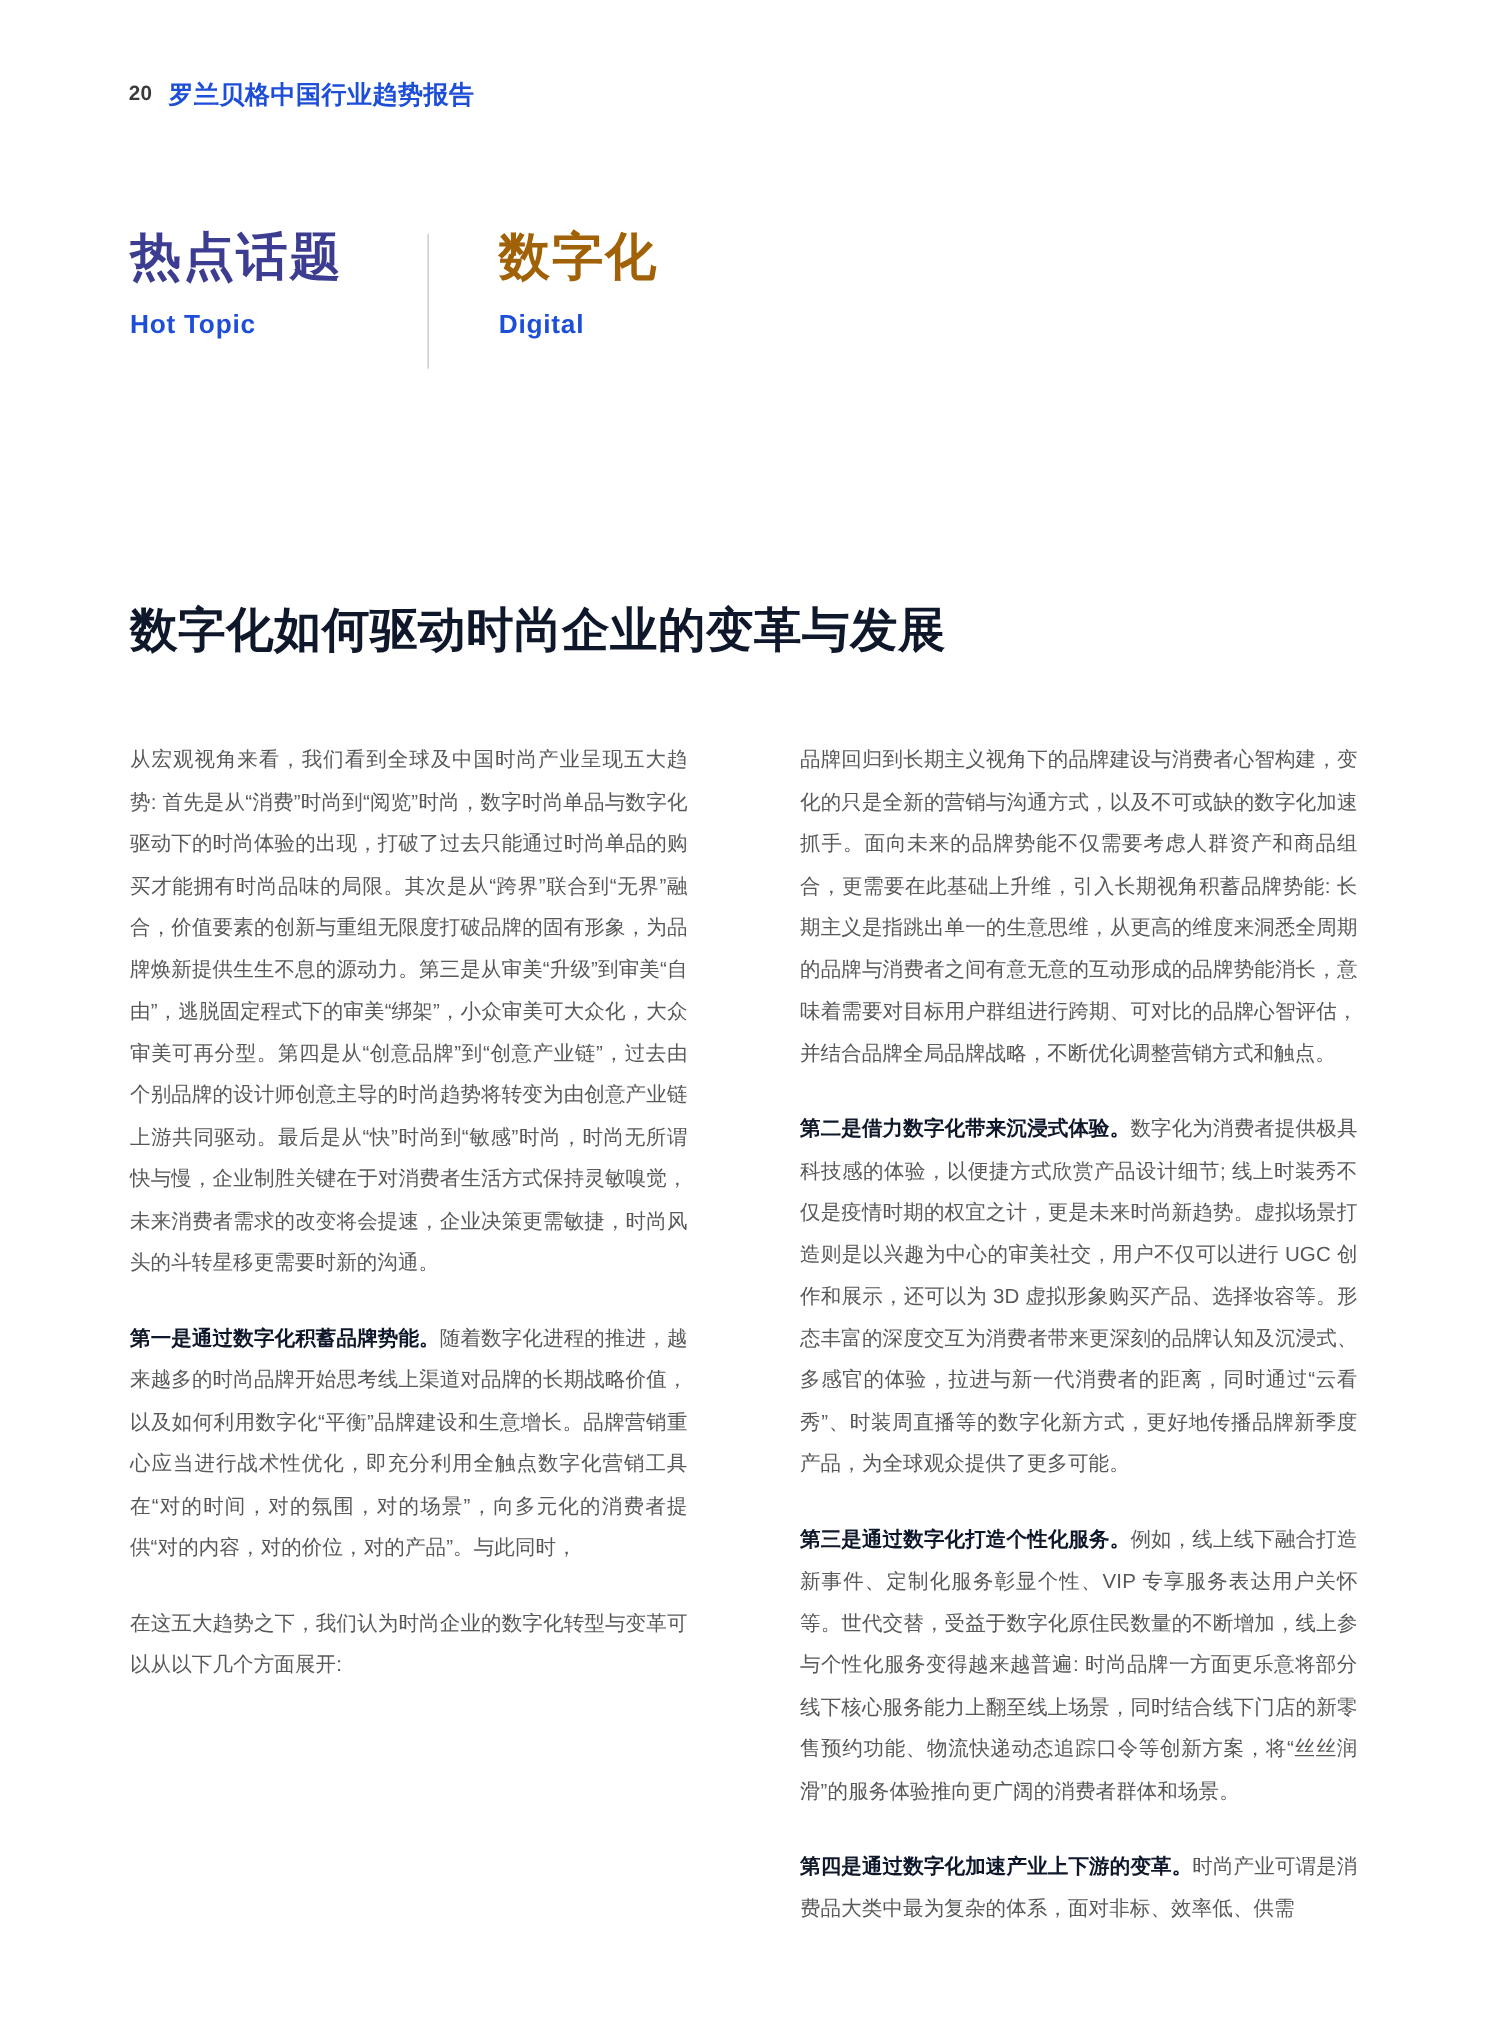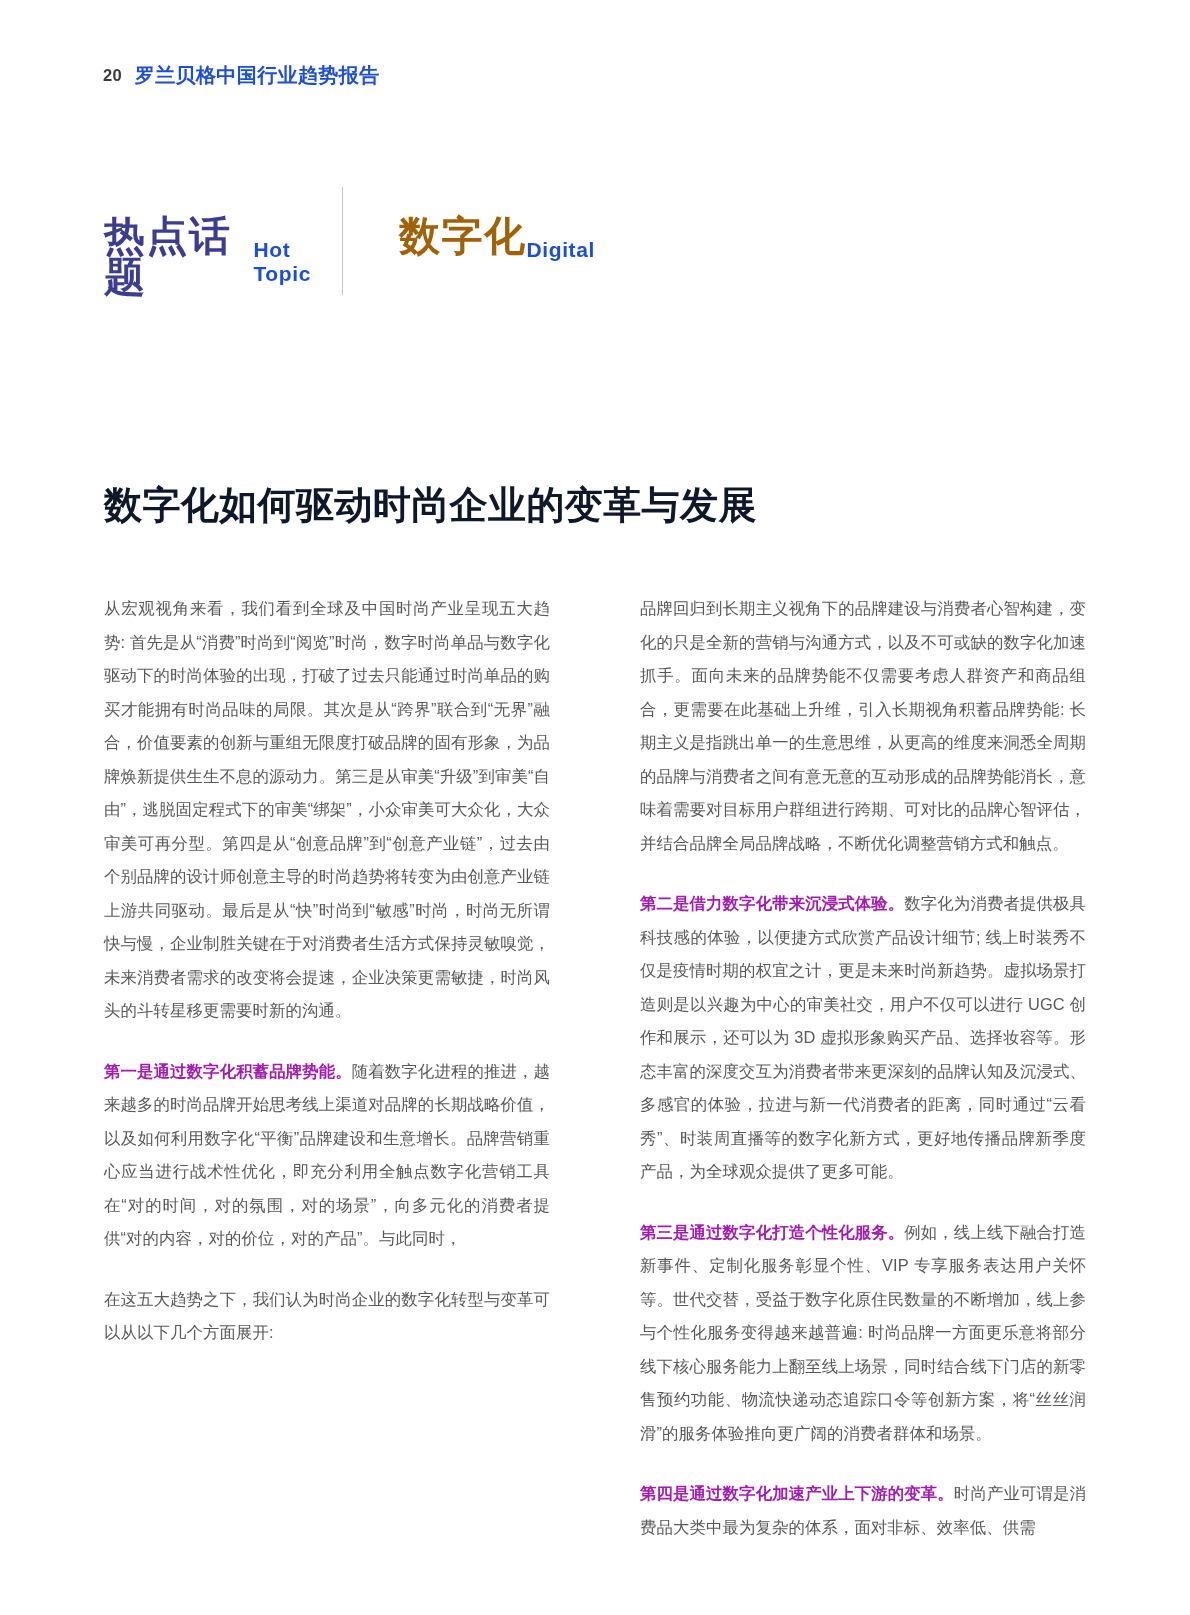--- a/index.html
+++ b/index.html
@@ -50,23 +50,22 @@
   .topic-block {
     position: absolute;
     left: 104px;
     top: 185px;
     display: flex;
     align-items: stretch;
     height: 112px;
   }
   .topic-col {
     display: flex;
-    flex-direction: row;
+    flex-direction: column;
     justify-content: flex-start;
-    margin-top: 31px;
   }
   .topic-col.left { width: 238px; }
   .topic-col.right { padding-left: 56px; }
 
   .topic-cn {
     font-size: 41px;
     font-weight: 700;
     line-height: 1.0;
     letter-spacing: 1.5px;
     margin: 0;
@@ -126,21 +125,21 @@
     color: #58585a;
     text-align: justify;
     text-justify: inter-character;
     letter-spacing: 0.1px;
     font-weight: 400;
   }
   p.body:last-child { margin-bottom: 0; }
 
   p.body .lead {
     font-weight: 700;
-    color: #a21caf;
+    color: #0f172a;
   }
 </style>
 </head>
 <body>
 
 <div class="page">
 
   <div class="running-head">
     <span class="folio">20</span>
     <span class="report-name">罗兰贝格中国行业趋势报告</span>

